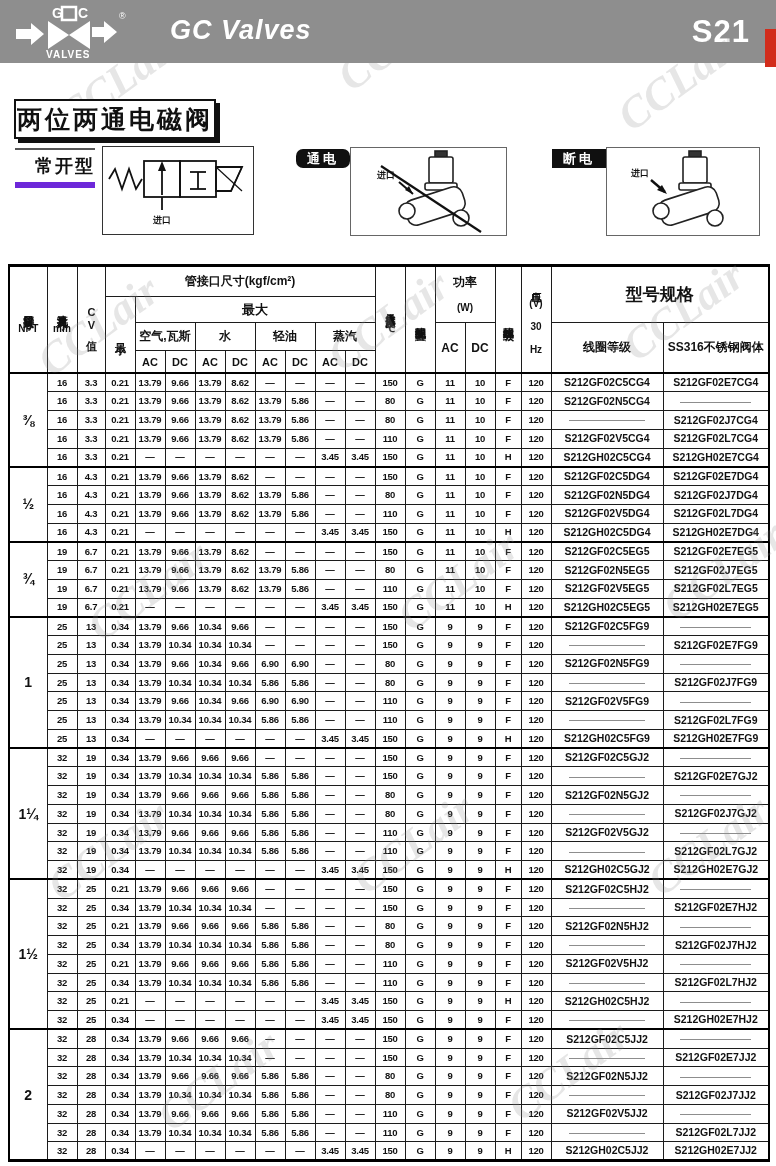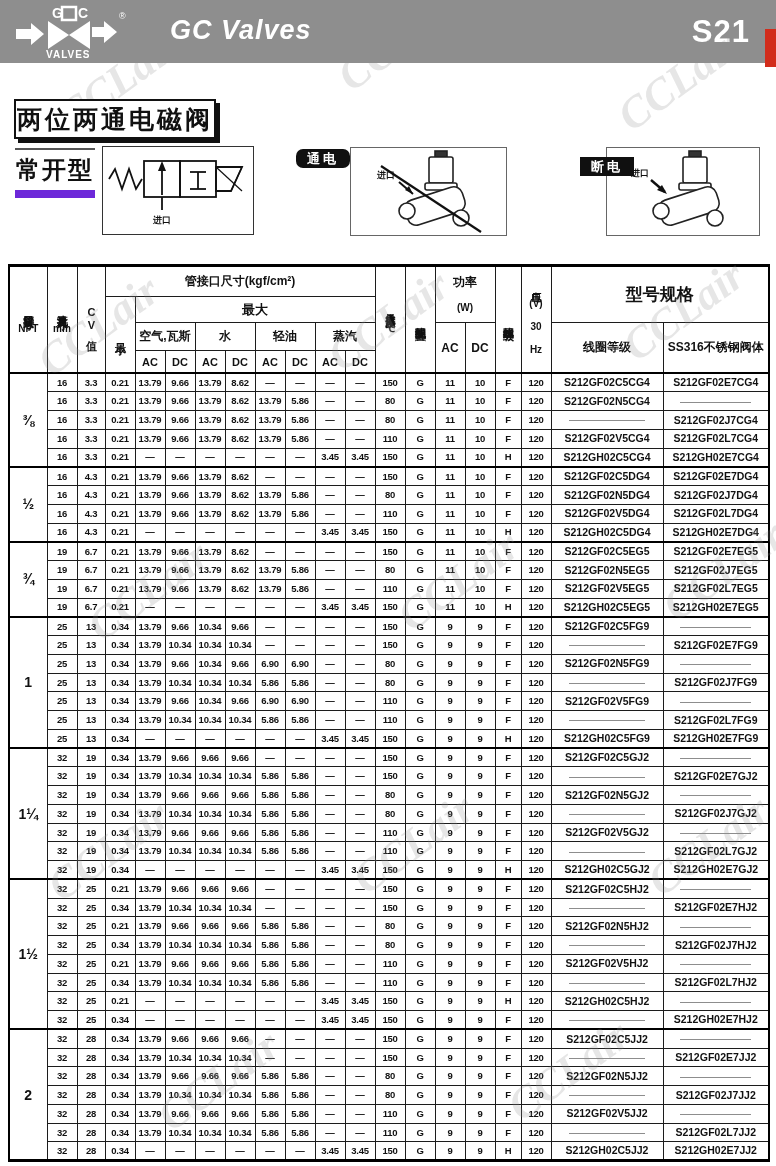--- a/index.html
+++ b/index.html
@@ -26,32 +26,32 @@
   .red-tab{position:absolute;right:0;top:29px;width:11px;height:38px;background:#d22c1b;z-index:2;}
   
   .title-box{
     position:absolute;left:14px;top:99px;width:198px;height:36px;z-index:5;
     border:2px solid #111;box-shadow:4px 4px 0 #111;background:#fff;
     display:flex;align-items:center;justify-content:center;
     font-size:25px;font-weight:bold;letter-spacing:3px;
   }
   .type-label{
     position:absolute;left:15px;top:148px;width:80px;z-index:5;
-    border-top:2px solid #555;border-bottom:8px solid #6d28d9;
-    text-align:center;font-size:24px;font-weight:bold;padding:4px 0;letter-spacing:2px;
+    border-top:2px solid #555;border-bottom:6px solid #6d28d9;
+    text-align:right;font-size:18px;font-weight:bold;padding:4px 0;letter-spacing:2px;
   }
   
   .schem-box{position:absolute;left:102px;top:146px;width:150px;height:87px;border:1.5px solid #333;background:#fff;z-index:5;}
   .badge{
     position:absolute;z-index:6;width:54px;height:19px;background:#101010;color:#fff;
     display:flex;align-items:center;justify-content:center;
     font-size:13px;font-weight:bold;letter-spacing:3px;
   }
   .badge-on{left:296px;top:149px;border-radius:7px;}
-  .badge-off{left:580px;top:149px;margin-top:8px;}
+  .badge-off{left:552px;top:149px;}
   .photo-box{position:absolute;top:147px;height:87px;border:1px solid #666;background:#fff;z-index:5;}
   .photo-on{left:350px;width:155px;}
   .photo-off{left:606px;width:152px;}
   svg{display:block;}
   
   table.spec{
     position:absolute;left:8px;top:264px;width:760px;z-index:3;
     border-collapse:collapse;table-layout:fixed;background:transparent;
     border:2px solid #000;border-top:3px solid #000;border-bottom:3px solid #000;
   }

